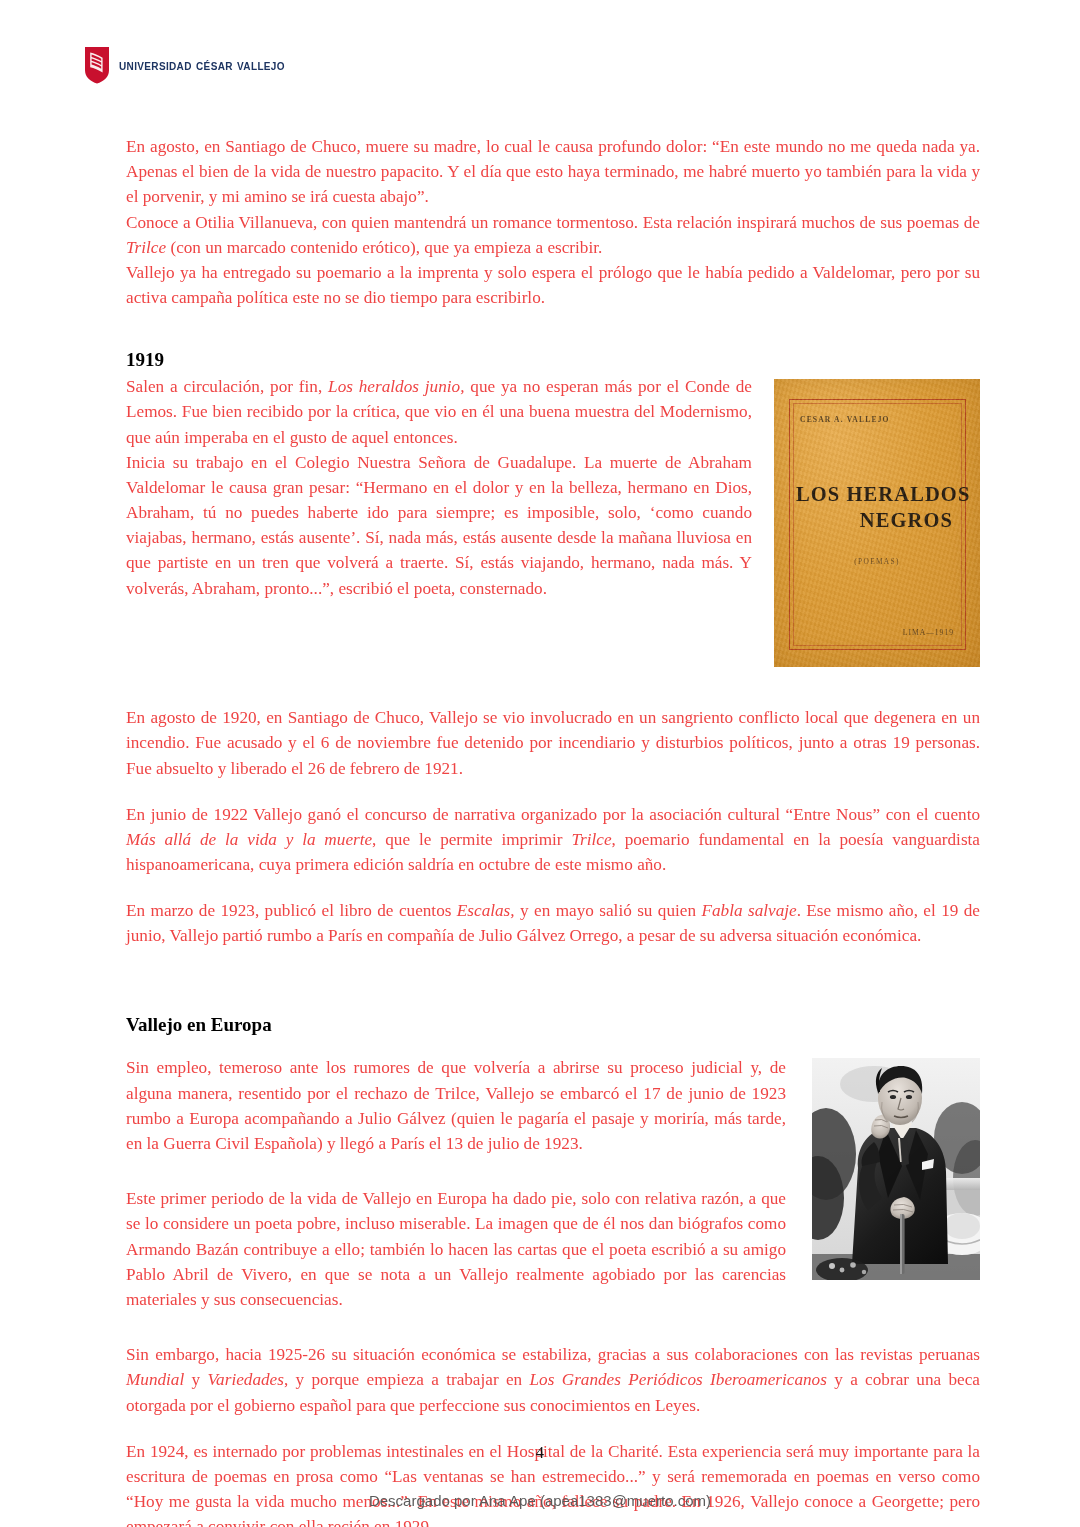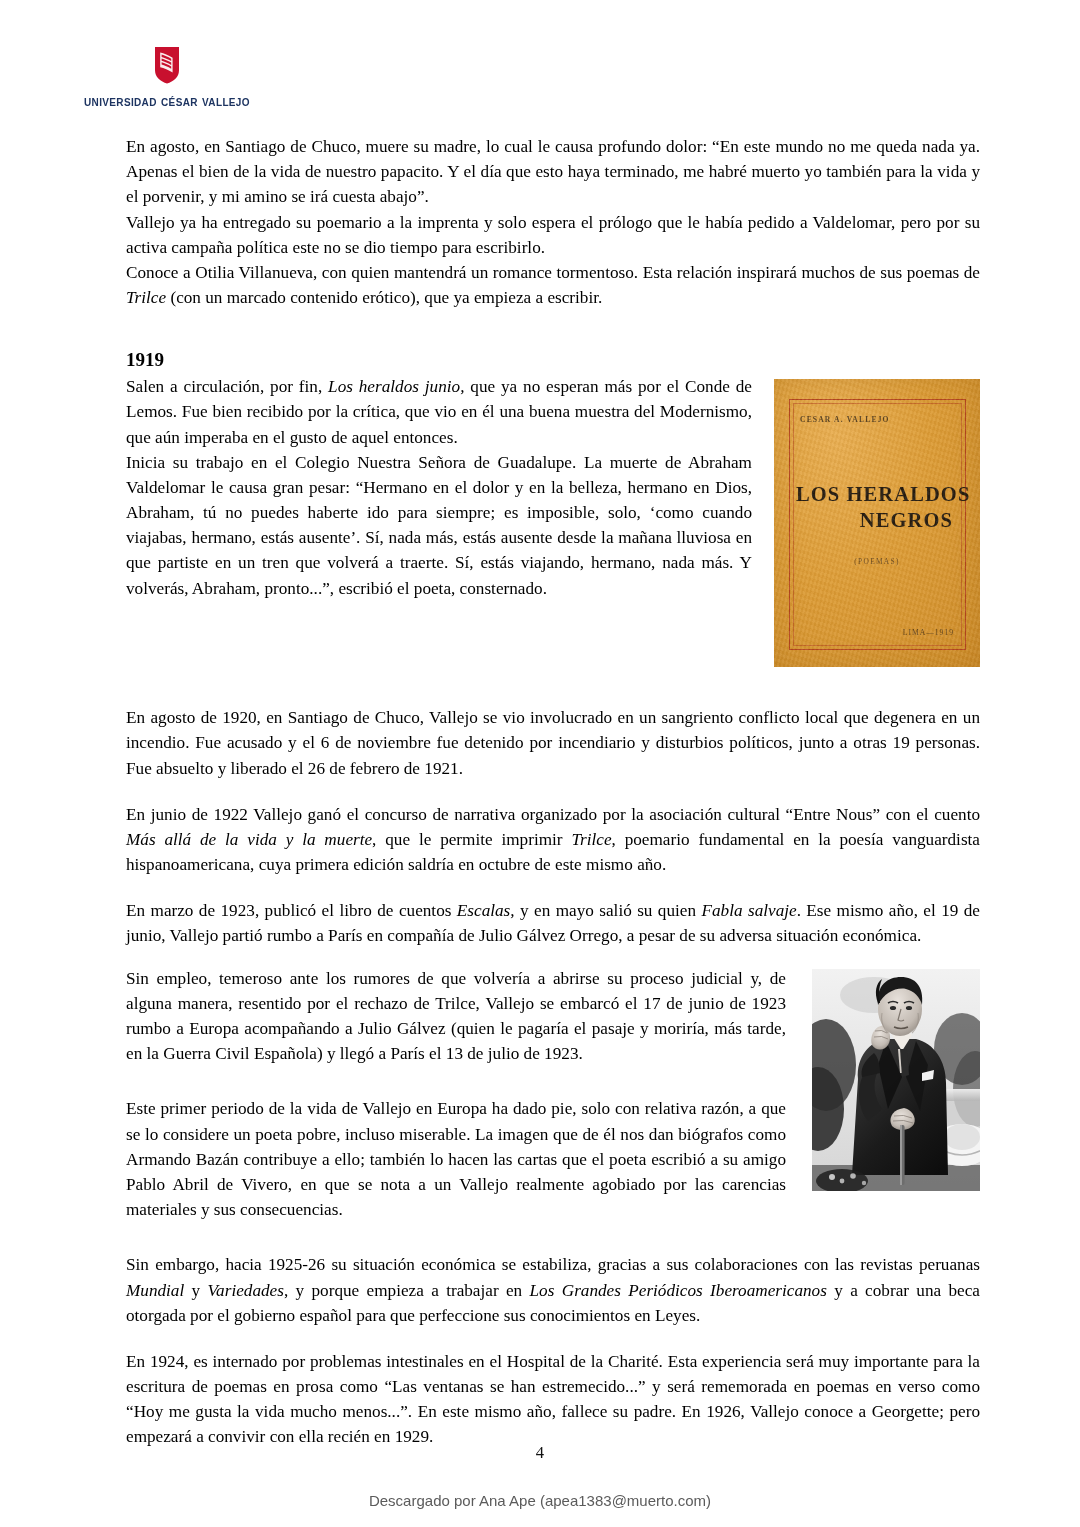--- a/index.html
+++ b/index.html
@@ -32,21 +32,20 @@
     height: 58px;
     display: flex;
     align-items: flex-start;
     justify-content: space-between;
   }
   .brand {
     display: flex;
     align-items: center;
     gap: 9px;
     margin-top: 2px;
-    flex-direction: column;
   }
   .brand-mark {
     width: 26px;
     height: 38px;
     flex: 0 0 auto;
   }
   .brand-name {
     font-family: "Liberation Sans", "DejaVu Sans", sans-serif;
     font-weight: bold;
     font-size: 14.2px;
@@ -71,21 +70,21 @@
     top: 134px;
     left: 126px;
     width: 854px;
   }
   p.para {
     margin: 0;
     font-size: 17.2px;
     line-height: 1.465;
     text-align: justify;
     text-justify: inter-word;
-    color: #000000;
+    color: #ef4444;
     hyphens: none;
   }
   p.para + p.para { margin-top: 0; }
   .gap-lg { margin-top: 21px !important; }
   .gap-xl { margin-top: 30px !important; }
   .gap-xxl { margin-top: 62px !important; }
   em.it { font-style: italic; }
   h2.year,
   h2.section {
     margin: 0;
@@ -243,22 +242,22 @@
         </svg>
       </span>
       <span class="brand-name">Universidad César Vallejo</span>
     </div>
 
   </div>
 
   <div class="content">
 
     <p class="para">En agosto, en Santiago de Chuco, muere su madre, lo cual le causa profundo dolor: “En este mundo no me queda nada ya. Apenas el bien de la vida de nuestro papacito. Y el día que esto haya terminado, me habré muerto yo también para la vida y el porvenir, y mi amino se irá cuesta abajo”.</p>
+    <p class="para"><span>Conoce a Otilia Villanueva, con quien mantendrá un romance tormentoso. Esta relación inspirará muchos de sus poemas de </span><em class="it">Trilce</em><span> (con un marcado contenido erótico), que ya empieza a escribir.</span></p>
     <p class="para">Vallejo ya ha entregado su poemario a la imprenta y solo espera el prólogo que le había pedido a Valdelomar, pero por su activa campaña política este no se dio tiempo para escribirlo.</p>
-    <p class="para"><span>Conoce a Otilia Villanueva, con quien mantendrá un romance tormentoso. Esta relación inspirará muchos de sus poemas de </span><em class="it">Trilce</em><span> (con un marcado contenido erótico), que ya empieza a escribir.</span></p>
 
     <h2 class="year">1919</h2>
 
     <div class="float-block">
       <figure class="fig-right book">
         <div class="book-cover">
           <div class="book-frame"></div>
           <div class="bk-author">CESAR A. VALLEJO</div>
           <div class="bk-title1">LOS HERALDOS</div>
           <div class="bk-title2">NEGROS</div>
@@ -270,20 +269,21 @@
       <p class="para"><span>Salen a circulación, por fin, </span><em class="it">Los heraldos junio,</em><span> que ya no esperan más por el Conde de Lemos. Fue bien recibido por la crítica, que vio en él una buena muestra del Modernismo, que aún imperaba en el gusto de aquel entonces.</span></p>
       <p class="para">Inicia su trabajo en el Colegio Nuestra Señora de Guadalupe. La muerte de Abraham Valdelomar le causa gran pesar: “Hermano en el dolor y en la belleza, hermano en Dios, Abraham, tú no puedes haberte ido para siempre; es imposible, solo, ‘como cuando viajabas, hermano, estás ausente’. Sí, nada más, estás ausente desde la mañana lluviosa en que partiste en un tren que volverá a traerte. Sí, estás viajando, hermano, nada más. Y volverás, Abraham, pronto...”, escribió el poeta, consternado.</p>
     </div>
 
     <p class="para gap-xl">En agosto de 1920, en Santiago de Chuco, Vallejo se vio involucrado en un sangriento conflicto local que degenera en un incendio. Fue acusado y el 6 de noviembre fue detenido por incendiario y disturbios políticos, junto a otras 19 personas. Fue absuelto y liberado el 26 de febrero de 1921.</p>
 
     <p class="para gap-lg"><span>En junio de 1922 Vallejo ganó el concurso de narrativa organizado por la asociación cultural “Entre Nous” con el cuento </span><em class="it">Más allá de la vida y la muerte</em><span>, que le permite imprimir </span><em class="it">Trilce</em><span>, poemario fundamental en la poesía vanguardista hispanoamericana, cuya primera edición saldría en octubre de este mismo año.</span></p>
 
     <p class="para gap-lg"><span>En marzo de 1923, publicó el libro de cuentos </span><em class="it">Escalas,</em><span> y en mayo salió su quien </span><em class="it">Fabla salvaje</em><span>. Ese mismo año, el 19 de junio, Vallejo partió rumbo a París en compañía de Julio Gálvez Orrego, a pesar de su adversa situación económica.</span></p>
 
+    <h2 class="section gap-xxl">Vallejo en Europa</h2>
 
     <div class="float-block" style="margin-top:17px">
       <figure class="fig-right photo">
         <div class="photo-frame">
           <svg viewBox="0 0 168 222" xmlns="http://www.w3.org/2000/svg" aria-hidden="true">
             <defs>
               <linearGradient id="skyg" x1="0" y1="0" x2="0" y2="1">
                 <stop offset="0%" stop-color="#f2f2f2"></stop>
                 <stop offset="100%" stop-color="#d5d5d5"></stop>
               </linearGradient>

